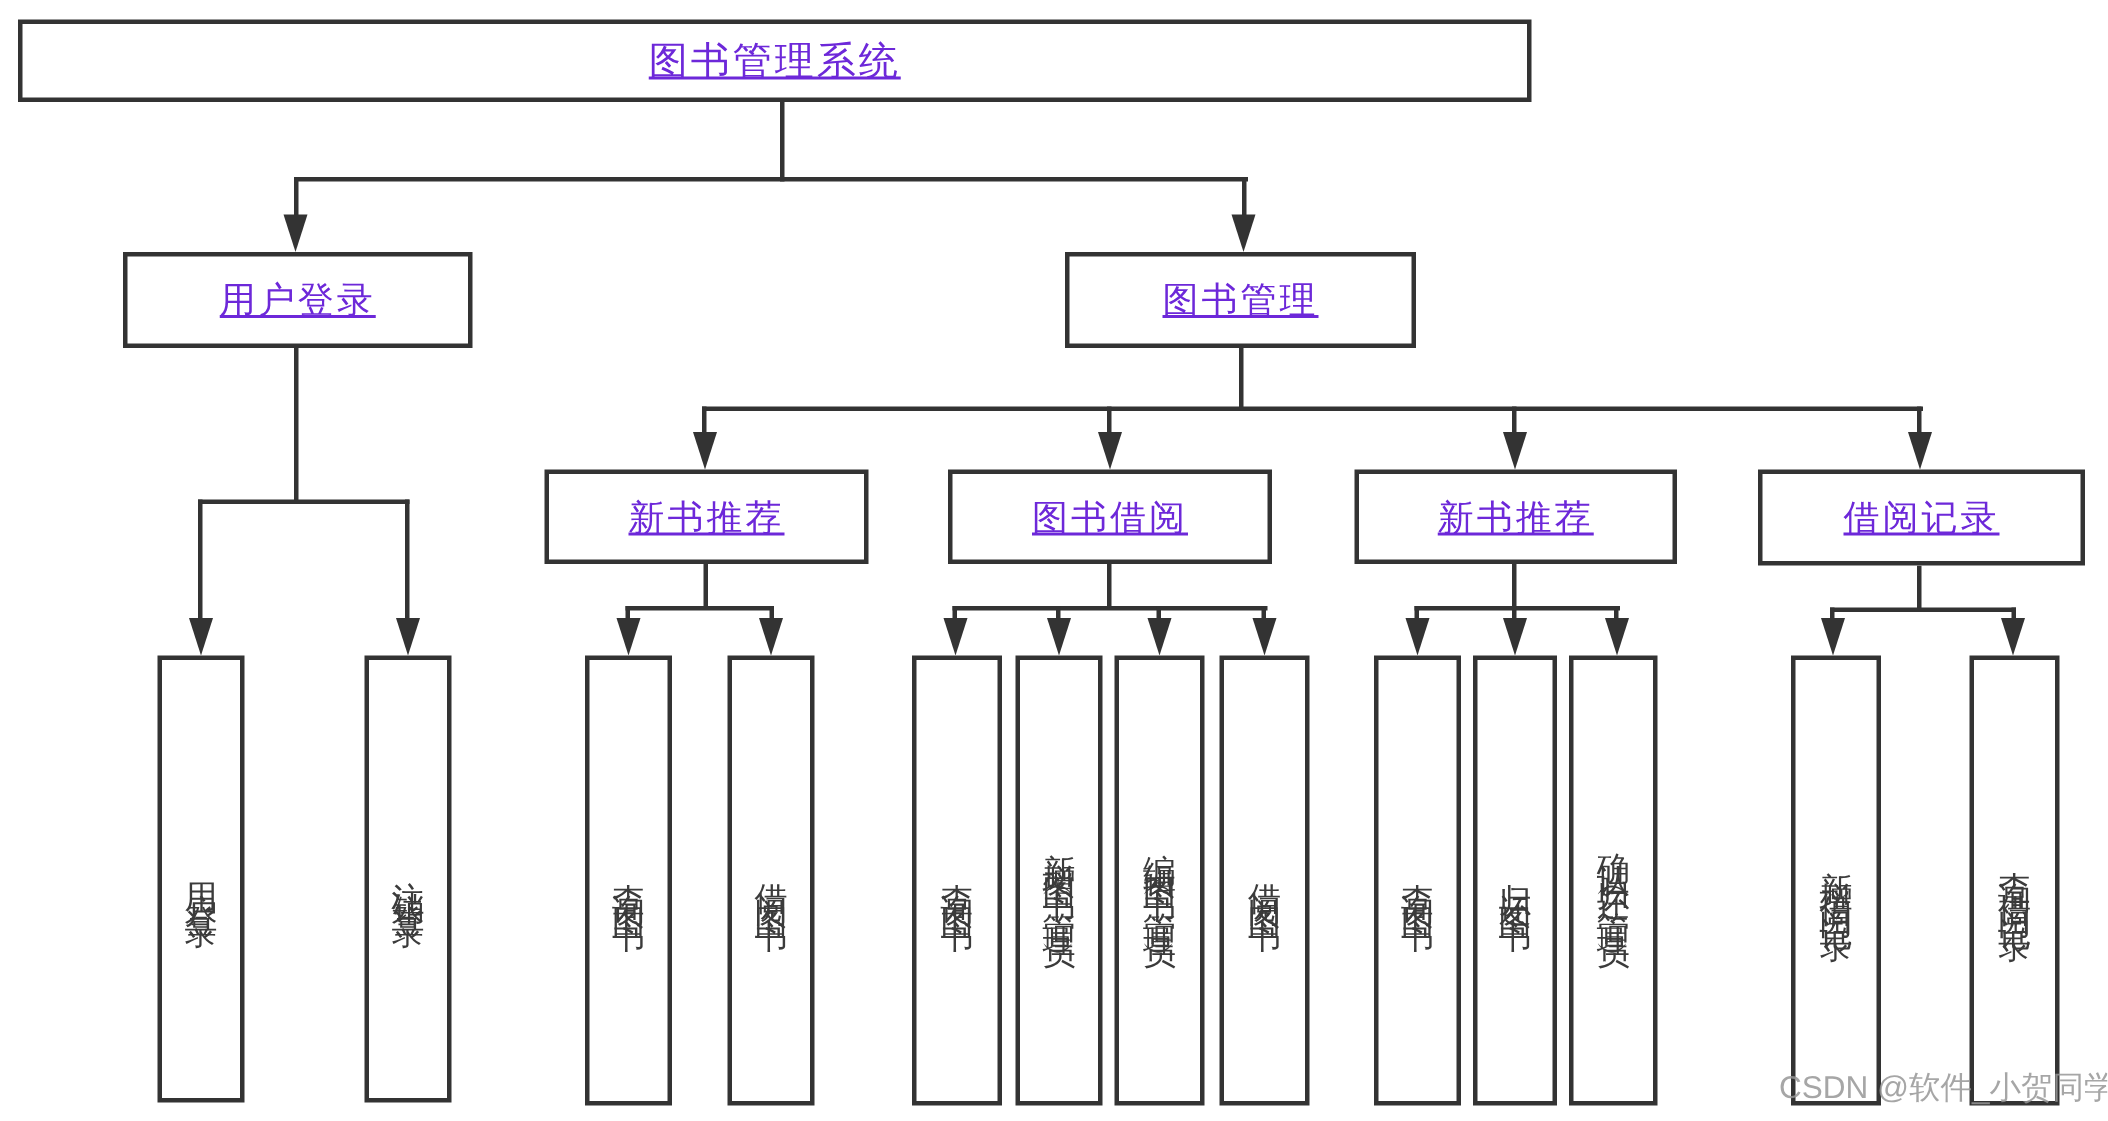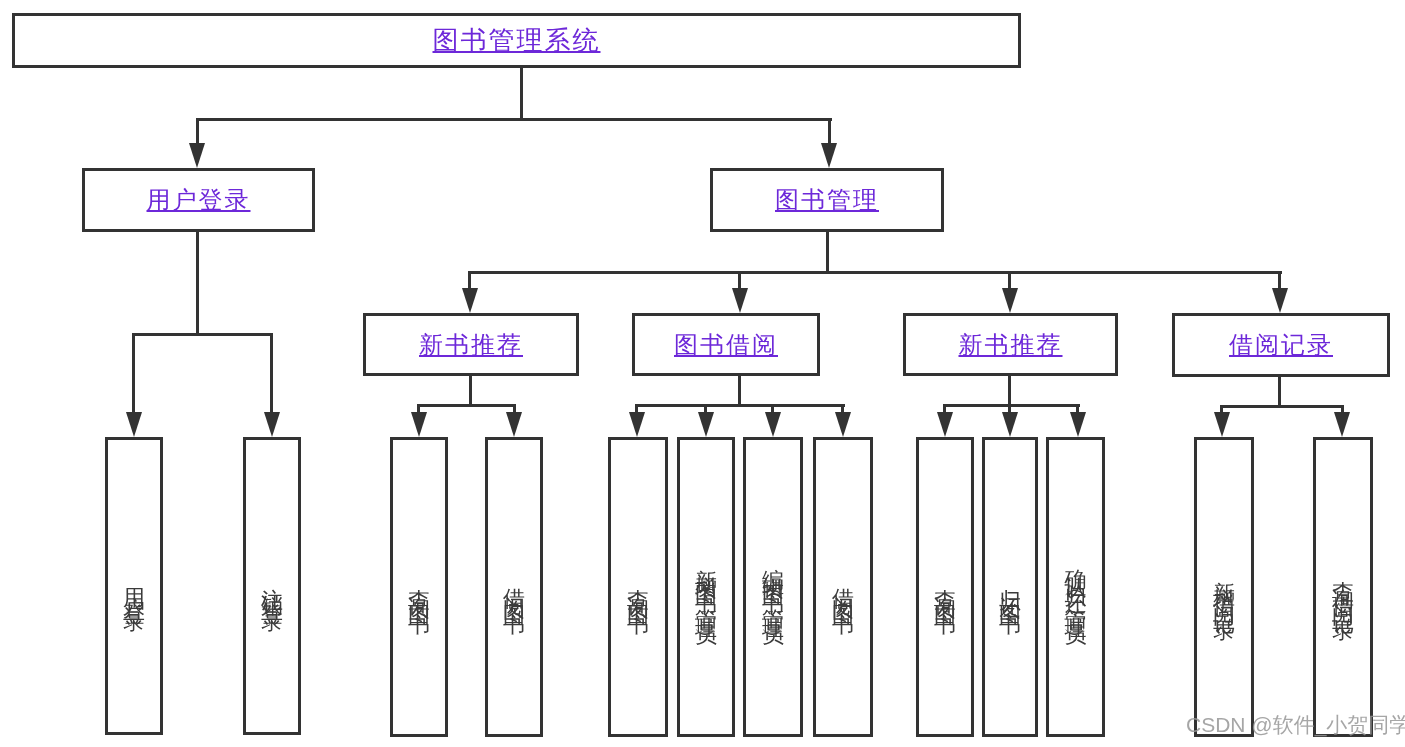--- a/index.html
+++ b/index.html
@@ -68,21 +68,21 @@
   <div class="line" style="left:1008px;top:271px;width:3px;height:20px"></div>
   <div class="line" style="left:1278px;top:271px;width:3px;height:20px"></div>
   <div class="arrow" style="left:462px;top:288px"></div>
   <div class="arrow" style="left:732px;top:288px"></div>
   <div class="arrow" style="left:1002px;top:288px"></div>
   <div class="arrow" style="left:1272px;top:288px"></div>
 
   <div class="node" style="left:363px;top:313px;width:216px;height:63px">
     <span class="hlabel">新书推荐</span>
   </div>
-  <div class="node" style="left:632px;top:313px;width:188px;height:63px">
+  <div class="node" style="left:632px;top:313px;width:216px;height:63px">
     <span class="hlabel">图书借阅</span>
   </div>
   <div class="node" style="left:903px;top:313px;width:215px;height:63px">
     <span class="hlabel">新书推荐</span>
   </div>
   <div class="node" style="left:1172px;top:313px;width:218px;height:64px">
     <span class="hlabel">借阅记录</span>
   </div>
 
   <div class="line" style="left:469px;top:376px;width:3px;height:30px"></div>

